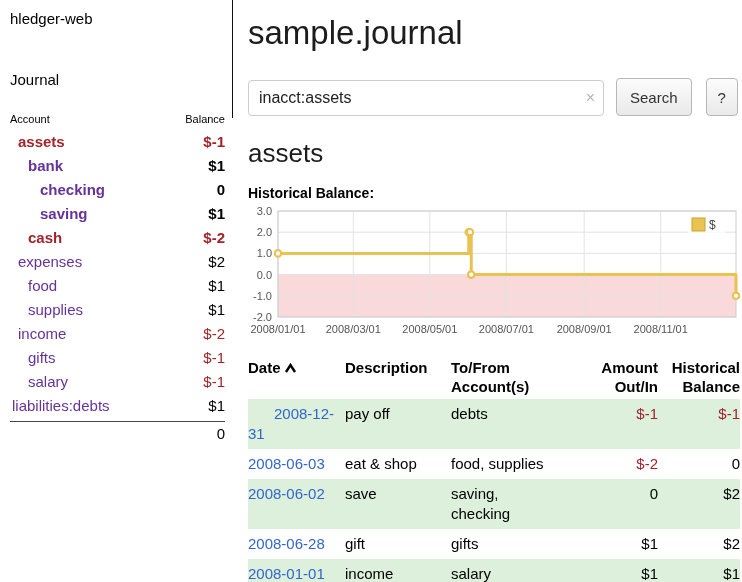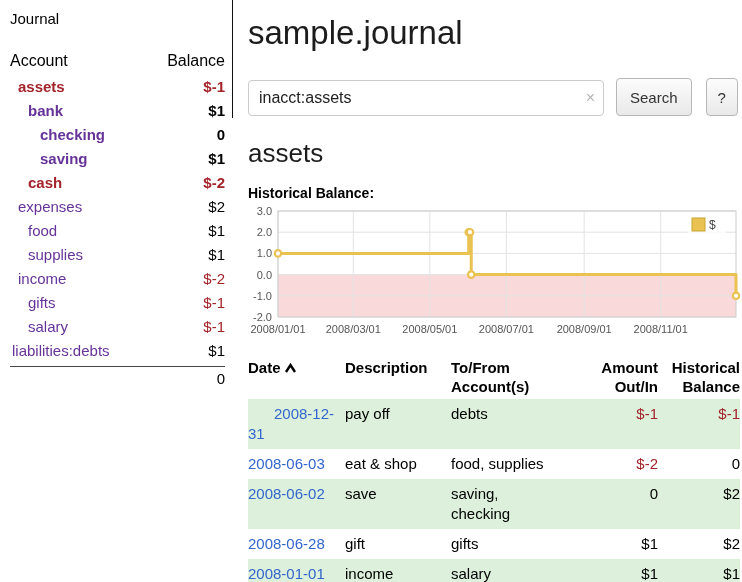--- a/index.html
+++ b/index.html
@@ -4,21 +4,21 @@
 <style>
   html,body{margin:0;padding:0;}
   body{font-family:"Liberation Sans",sans-serif;background:#fff;}
   #stage{position:relative;width:742px;height:582px;background:#fff;overflow:hidden;}
   a{text-decoration:none;cursor:pointer;}
 
   
   #sidebar{position:absolute;left:0;top:0;width:233px;padding:10px 8px 0 10px;box-sizing:border-box;}
   #app-title{font-size:15px;display:block;margin-bottom:44px;}
   #journal-link{font-size:15px;display:block;margin-bottom:22px;}
-  .acct-head{display:flex;justify-content:space-between;font-size:16px;color:#000;padding:3px 0 5px 0;}
+  .acct-head{display:flex;justify-content:space-between;font-size:11px;color:#000;padding:3px 0 5px 0;}
   .acct-row{display:flex;justify-content:space-between;font-size:15px;height:24px;line-height:24px;}
   .acct-bal{text-align:right;}
   .b{font-weight:bold;}
   #acct-total{border-top:1px solid #444;margin-top:3px;font-size:15px;height:24px;line-height:24px;text-align:right;color:#000;}
   #vdivider{position:absolute;left:232px;top:0;width:1px;height:118px;background:#111;}
 
   
   #main{position:absolute;left:248px;top:8px;width:492px;}
   h1{font-size:33px;font-weight:400;margin:6px 0 0 0;color:#1c1c1c;}
   #search-row{display:flex;align-items:flex-end;margin-top:26px;}
@@ -42,20 +42,21 @@
   #register td.r,#register th.r{text-align:right;}
   tr.shaded{background:#dcf0dc;}
   .sort-icon{margin-left:3px;vertical-align:-1px;}
 </style>
 </head>
 <body>
 
 <div id="stage">
 
   <div id="sidebar">
+    <a id="app-title">hledger-web</a>
     <a id="journal-link">Journal</a>
     <div class="acct-head">
       <span>Account</span>
       <span>Balance</span>
     </div>
     <div id="accounts-rows">
         <div class="acct-row">
           <a class="acct-name b" style="padding-left: 8px; color: rgb(163, 36, 42);">assets</a>
           <span class="acct-bal b" style="color: rgb(163, 36, 42);">$-1</span>
         </div>

